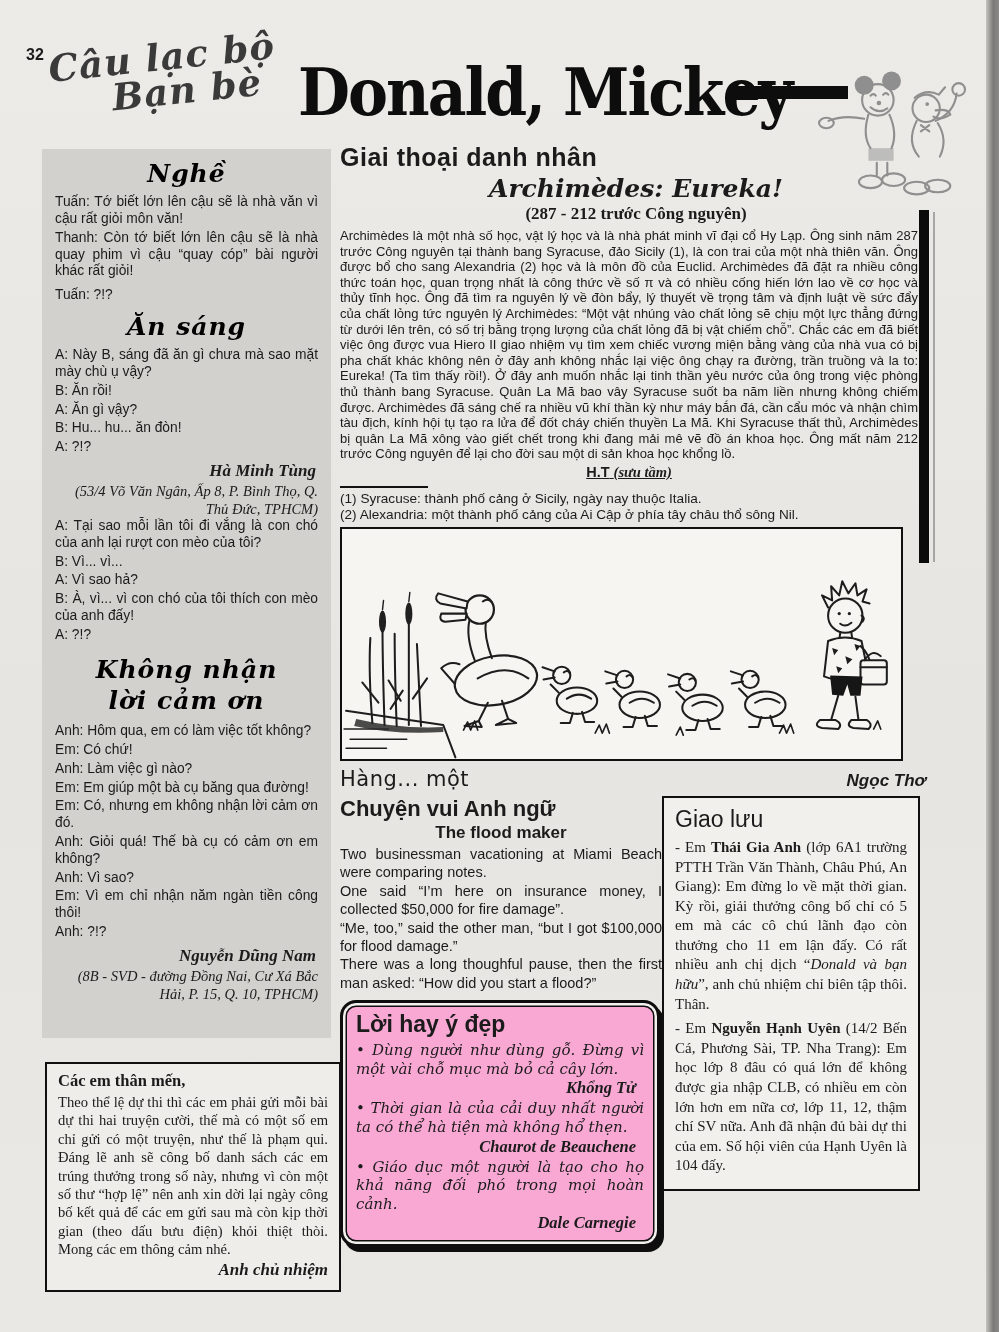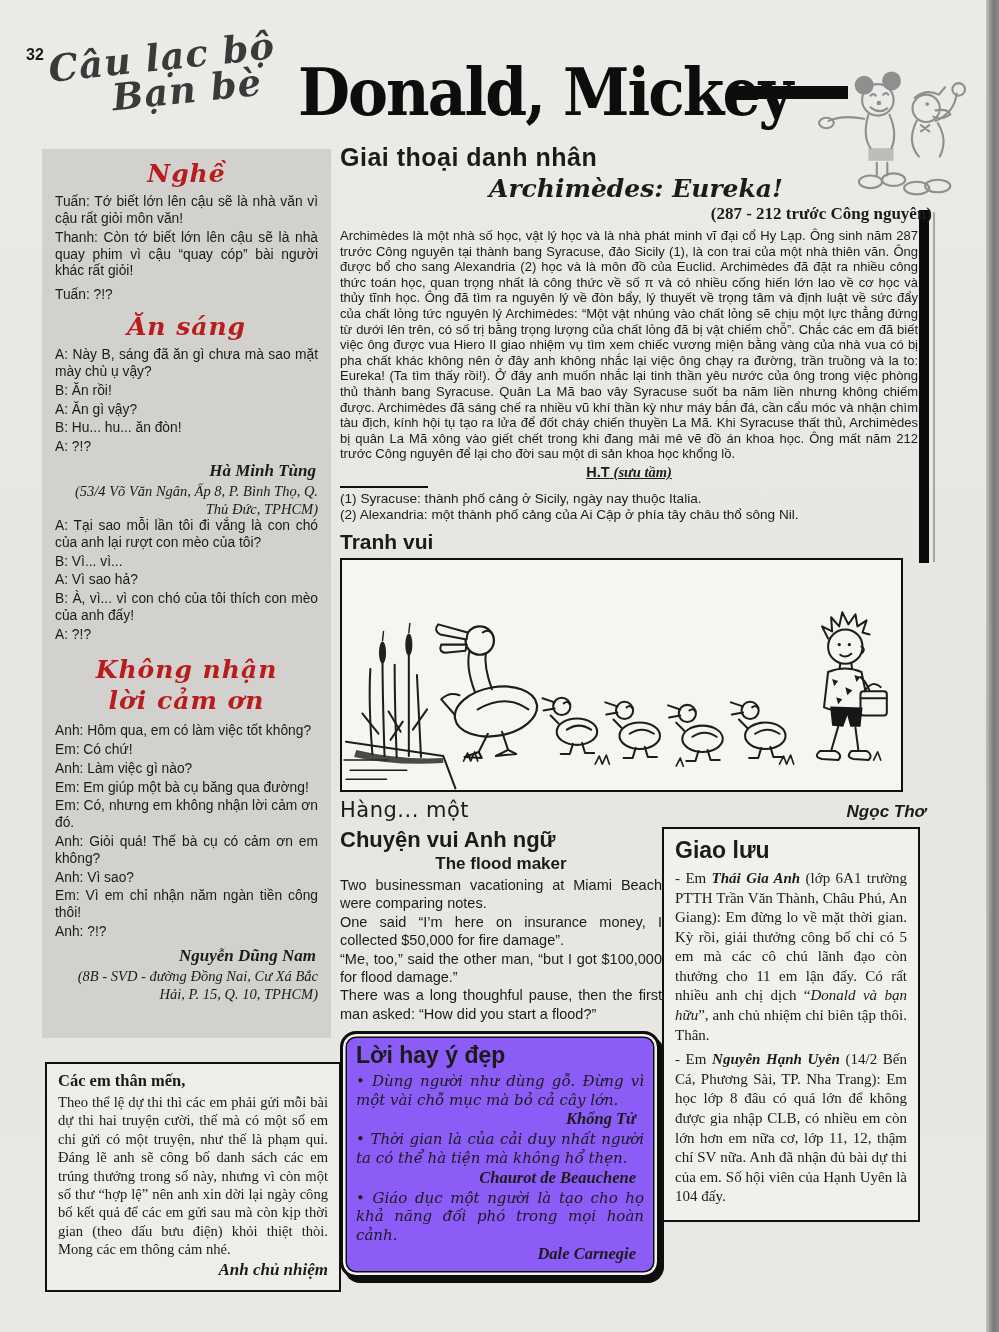--- a/index.html
+++ b/index.html
@@ -24,70 +24,70 @@
   
   .edge { right:0; top:0; width:13px; height:1332px;
           background:linear-gradient(90deg,#c6c4c0,#7b7a78 55%,#8b8a88); }
   .vbar { left:919px; top:210px; width:10px; height:353px; background:#0b0b0b; }
   .vbar-line { left:933px; top:212px; width:2px; height:350px; background:#a7a5a1; }
 
   
   .jokes { left:42px; top:149px; width:289px; height:889px; background:#d3d1cd;
            padding:10px 13px 6px; overflow:hidden; }
   .jk-head { font:bold italic 25px/1.05 "DejaVu Serif",serif; text-align:center;
-             letter-spacing:1px; margin:10px 0 7px; color:#b91c1c; }
+             letter-spacing:1px; margin:10px 0 7px; color:#000000; }
   .jk-head.first { margin-top:2px; }
   .jk-head.wrap2 { max-width:195px; margin-left:auto; margin-right:auto; line-height:1.25; }
   .jokes p.dlg { font-size:13.8px; line-height:16.8px; text-align:justify; margin-bottom:2px; }
   .jokes p.gap { margin-top:7px; }
   .byl { font:bold italic 17px "Liberation Serif",serif; text-align:right; margin:5px 2px 0; }
   .addr { font:italic 14.5px/18px "Liberation Serif",serif; text-align:right; margin-top:1px; }
 
   
   .notice { left:45px; top:1062px; width:296px; height:230px; border:2.5px solid #101010;
             background:#eeedea; padding:7px 11px; }
   .notice .sal { font:bold 16.5px "Liberation Serif",serif; margin-bottom:2px; }
   .notice .body { font:14.6px/18.4px "Liberation Serif",serif; text-align:justify; }
   .notice .sig { font:bold italic 17px "Liberation Serif",serif; text-align:right; margin-top:1px; }
 
   
   .main { left:340px; top:143px; width:592px; }
   .sec-h { font-size:25px; font-weight:bold; letter-spacing:.5px; margin-bottom:2px; }
   .art-title { text-align:center; font:bold italic 25px "DejaVu Serif",serif; margin-top:2px; }
-  .art-dates { text-align:right; font:bold 17px "Liberation Serif",serif; margin-top:1px; }
+  .art-dates { text-align:center; font:bold 17px "Liberation Serif",serif; margin-top:1px; }
   .art-body { margin-top:4px; width:578px; font-size:13px; line-height:15.6px; text-align:justify; }
   .art-byline { width:578px; text-align:center; font-size:14.5px; font-weight:bold; margin-top:2px;text-decoration:underline; }
   .art-byline .note { font:bold italic 14.5px "Liberation Serif",serif; }
   .fnote-rule { width:88px; border-top:2px solid #111; margin:5px 0 3px; }
   .fnote { font-size:13.6px; line-height:16px; }
   .tranh-h { font-size:21px; font-weight:bold; margin-top:7px; }
   .panel { margin-top:4px; width:563px; height:234px; border:2.5px solid #101010; background:#f6f5f2; }
   .panel svg { width:100%; height:100%; display:block; }
   .cap-row { width:590px; display:flex; justify-content:space-between; align-items:baseline; margin-top:6px; }
   .cap { font-size:21px; letter-spacing:.5px; font-family:"DejaVu Sans",sans-serif; }
   .cap-author { font:bold italic 17px "Liberation Sans",sans-serif; margin-right:4px; }
 
   .bottom-row { display:flex; margin-top:5px; }
   .joke-col { width:322px; }
   .ej-h { font-size:22px; font-weight:bold; }
   .ej-sub { text-align:center; font-size:17px; font-weight:bold; margin:1px 0 2px; }
   .joke-col p.ej { font-size:14.5px; line-height:18.4px; text-align:justify; }
 
-  .quotes { margin-top:8px; width:320px; background:#8b5cf6; padding:8px 13px 10px;
+  .quotes { margin-top:8px; width:320px; background:#f9a8d4; padding:8px 13px 10px;
             border:3px solid #0e0e0e; border-radius:16px;
             box-shadow:4px 5px 0 #0e0e0e, inset 0 0 0 2.5px #f2f1ee, inset 0 0 0 4px #0e0e0e; }
   .q-title { font-size:23px; font-weight:bold; margin-bottom:3px; }
   .q-text { font:italic 15px/18.6px "DejaVu Serif",serif; text-align:justify; }
   .q-author { font:bold italic 16.5px "Liberation Serif",serif; text-align:right; margin:0 8px 1px 0; }
 
   .exchange { width:258px; border:2.5px solid #101010; background:#f1f0ed; padding:8px 11px;
               align-self:flex-start; }
-  .ex-title { font-size:23px; font-weight:bold; margin-bottom:5px; }
+  .ex-title { font-size:23px; font-weight:normal; margin-bottom:5px; }
   .ex-entry { font:15px/19.6px "Liberation Serif",serif; text-align:justify; margin-bottom:5px; }
-  .ex-entry .nm { font-weight:bold; font-style:italic; }
+  .ex-entry .nm { font-weight:bold; }
   .ex-entry .wt { font-style:italic; }
 </style>
 </head>
 <body>
 
 <div class="abs edge"></div>
 <div class="abs vbar"></div>
 <div class="abs vbar-line"></div>
 
 <div class="abs pageno">32</div>
@@ -173,21 +173,20 @@
   <div class="art-dates">(287 - 212 trước Công nguyên)</div>
   <div class="art-body">Archimèdes là một nhà số học, vật lý học và là nhà phát minh vĩ đại cổ Hy Lạp. Ông sinh năm 287 trước Công nguyên tại thành bang Syracuse, đảo Sicily (1), là con trai của một nhà thiên văn. Ông được bổ cho sang Alexandria (2) học và là môn đồ của Euclid. Archimèdes đã đặt ra nhiều công thức toán học, quan trọng nhất là công thức về số π và có nhiều cống hiến lớn lao về cơ học và thủy tĩnh học. Ông đã tìm ra nguyên lý về đòn bẩy, lý thuyết về trọng tâm và định luật về sức đẩy của chất lỏng tức nguyên lý Archimèdes: “Một vật nhúng vào chất lỏng sẽ chịu một lực thẳng đứng từ dưới lên trên, có số trị bằng trọng lượng của chất lỏng đã bị vật chiếm chỗ”. Chắc các em đã biết việc ông được vua Hiero II giao nhiệm vụ tìm xem chiếc vương miện bằng vàng của nhà vua có bị pha chất khác không nên ở đây anh không nhắc lại việc ông chạy ra đường, trần truồng và la to: Eureka! (Ta tìm thấy rồi!). Ở đây anh muốn nhắc lại tinh thần yêu nước của ông trong việc phòng thủ thành bang Syracuse. Quân La Mã bao vây Syracuse suốt ba năm liền nhưng không chiếm được. Archimèdes đã sáng chế ra nhiều vũ khí thần kỳ như máy bắn đá, cần cẩu móc và nhận chìm tàu địch, kính hội tụ tạo ra lửa để đốt cháy chiến thuyền La Mã. Khi Syracuse thất thủ, Archimèdes bị quân La Mã xông vào giết chết trong khi đang mải mê vẽ đồ án khoa học. Ông mất năm 212 trước Công nguyên để lại cho đời sau một di sản khoa học khổng lồ.</div>
   <div class="art-byline">
     <span>H.T</span>
     <span class="note">(sưu tầm)</span>
   </div>
   <div class="fnote-rule"></div>
   <div class="fnote">(1) Syracuse: thành phố cảng ở Sicily, ngày nay thuộc Italia.</div>
   <div class="fnote">(2) Alexandria: một thành phố cảng của Ai Cập ở phía tây châu thổ sông Nil.</div>
 
-  <div class="tranh-h">Tranh vui</div>
   <div class="panel">
     <svg viewBox="0 0 552 224">
       <g stroke="#1d1d1d" stroke-width="2" fill="none" stroke-linecap="round" stroke-linejoin="round">
 
         <path d="M4,178 Q60,186 100,192 L112,224"></path>
         <path d="M2,196 h44 M8,206 h56 M4,215 h40" stroke-width="1.4"></path>
         <path d="M14,186 q42,10 86,8 v5 q-48,3 -88,-6 z" fill="#2b2b2b" stroke="none" opacity="0.85"></path>
 
         <path d="M30,190 Q26,140 28,106 M42,192 Q40,130 40,96 M54,193 Q52,140 52,102 M66,192 Q66,130 66,88 M78,193 Q76,150 74,112"></path>
         <path d="M36,170 L20,150 M58,168 L46,148 M70,166 L84,146 M48,176 L60,158"></path>

